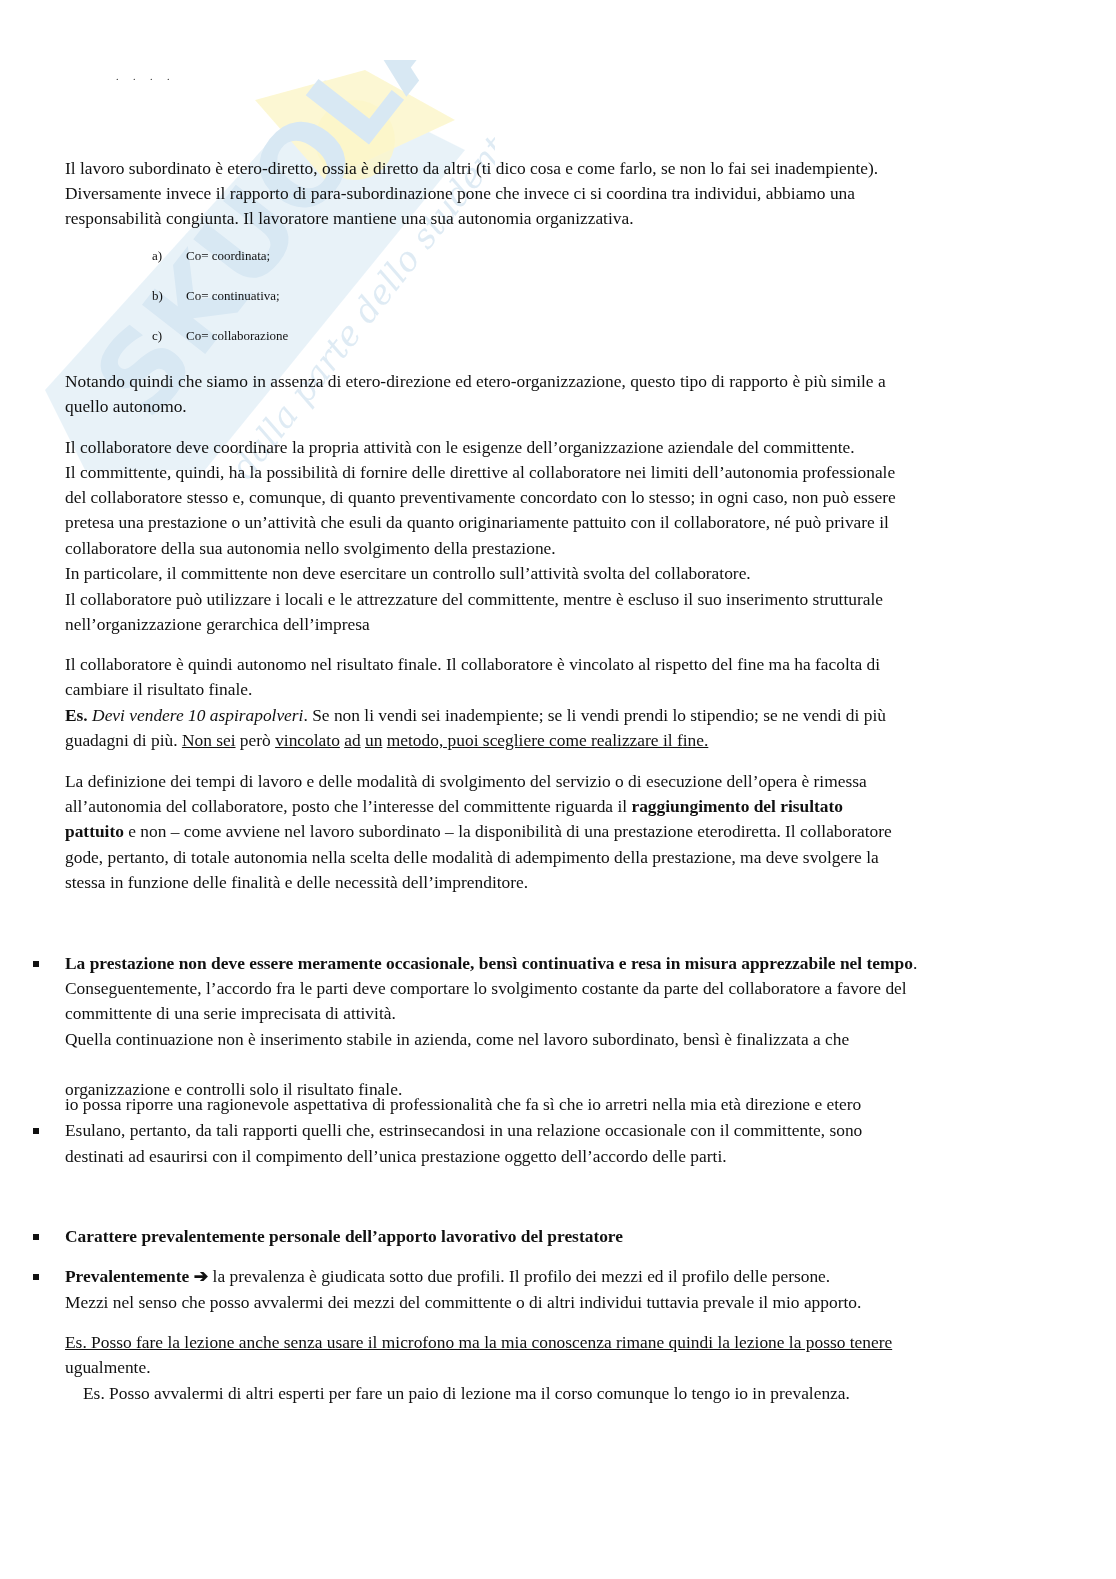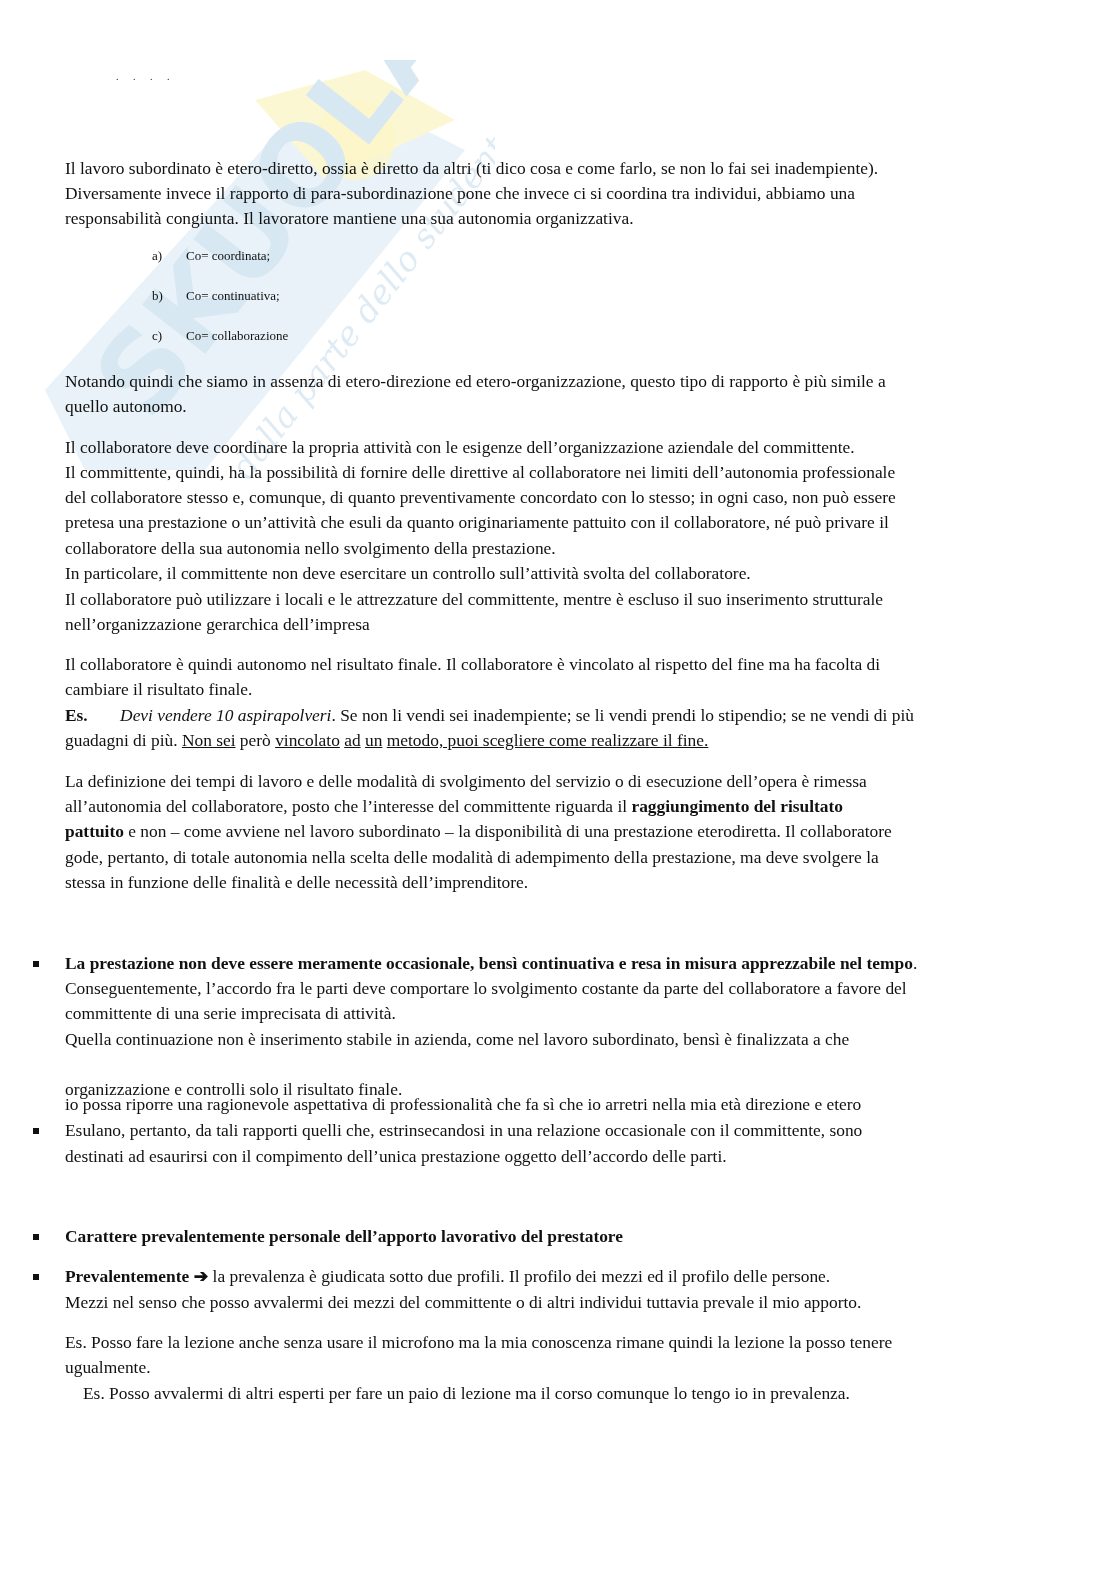--- a/index.html
+++ b/index.html
@@ -4,21 +4,21 @@
 <style>
   html, body { margin: 0; padding: 0; background: #ffffff; }
   body { width: 1116px; height: 1579px; position: relative; overflow: hidden;
          font-family: "Liberation Serif", "DejaVu Serif", serif; color: #111; }
   .page { position: absolute; left: 0; top: 0; width: 1116px; height: 1579px; }
   .watermark { position: absolute; left: 25px; top: 60px; width: 470px; height: 420px; pointer-events: none; }
   .top-dots { position: absolute; left: 116px; top: 71px; font-size: 10px; letter-spacing: 6px; color: #222; }
   .line { position: absolute; font-size: 17.4px; line-height: 25.5px; white-space: nowrap; }
   .title { font-weight: bold; font-size: 17.4px; }
   .b { font-weight: bold; }
-  .i { font-style: italic; margin-left: 28px; }
+  .i { font-style: italic; }
   .u { text-decoration: underline; }
   .list-item { position: absolute; left: 152px; font-size: 13px; white-space: nowrap; }
   .list-item .marker { display: inline-block; width: 34px; }
   .bullet { position: absolute; left: 33px; width: 6px; height: 6px; background: #111; }
 </style>
 </head>
 <body>
 
 <div class="page">
 
@@ -91,17 +91,17 @@
   <div class="line" style="left:65px; top:1118px;">Esulano, pertanto, da tali rapporti quelli che, estrinsecandosi in una relazione occasionale con il committente, sono</div>
   <div class="line" style="left:65px; top:1144px;">destinati ad esaurirsi con il compimento dell’unica prestazione oggetto dell’accordo delle parti.</div>
 
   <div class="bullet" style="top:1234px;"></div>
   <div class="line b" style="left:65px; top:1224px;">Carattere prevalentemente personale dell’apporto lavorativo del prestatore</div>
 
   <div class="bullet" style="top:1274px;"></div>
   <div class="line" style="left:65px; top:1264px;"><span class="b">Prevalentemente</span> <span class="b">➔</span><span> la prevalenza è giudicata sotto due profili. Il profilo dei mezzi ed il profilo delle persone.</span></div>
   <div class="line" style="left:65px; top:1290px;">Mezzi nel senso che posso avvalermi dei mezzi del committente o di altri individui tuttavia prevale il mio apporto.</div>
 
-  <div class="line" style="left:65px; top:1330px;">Es. Posso fare la lezione anche senza usare il microfono ma la mia conoscenza rimane quindi la lezione la posso tenere</div>
+  <div class="line" style="left:65px; top:1330px;text-decoration:underline;">Es. Posso fare la lezione anche senza usare il microfono ma la mia conoscenza rimane quindi la lezione la posso tenere</div>
   <div class="line" style="left:65px; top:1355px;">ugualmente.</div>
   <div class="line" style="left:83px; top:1381px;">Es. Posso avvalermi di altri esperti per fare un paio di lezione ma il corso comunque lo tengo io in prevalenza.</div>
 
 </div>
 
 </body></html>

